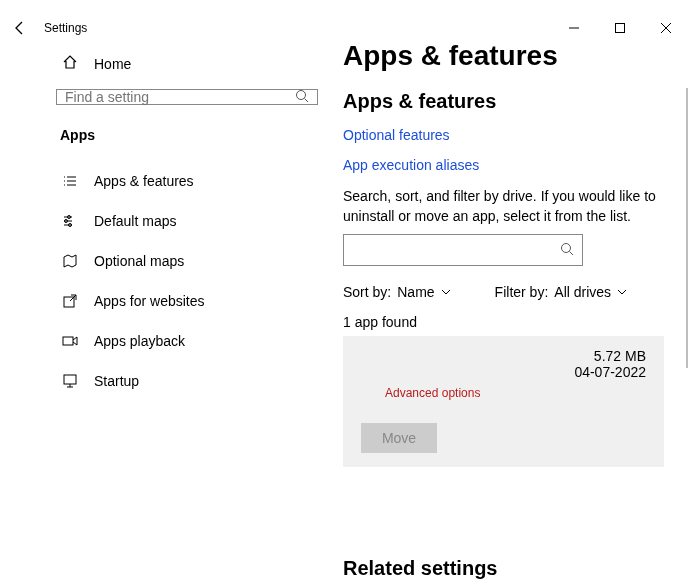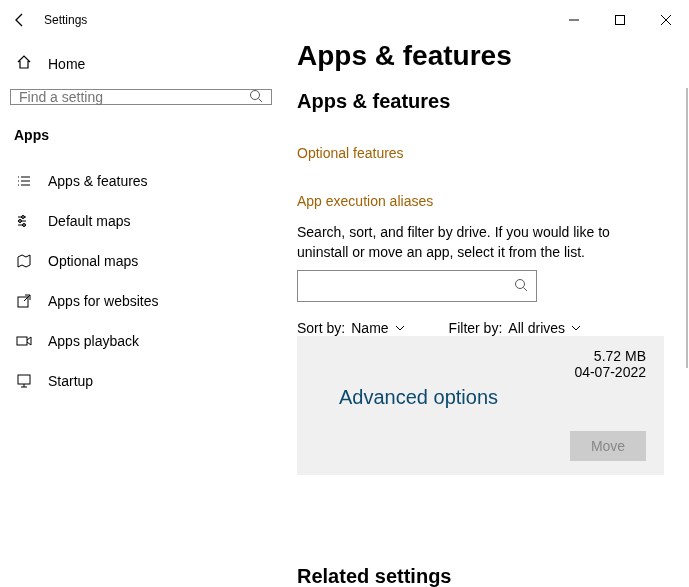--- a/index.html
+++ b/index.html
@@ -1,55 +1,55 @@
 <!DOCTYPE html>
 <html><head>
   <meta charset="utf-8">
   <style>
     * { box-sizing: border-box; margin: 0; padding: 0; font-family: "Segoe UI", sans-serif; }
     body { width: 689px; height: 587px; background: #fff; display: flex; overflow: hidden; position: relative; }
 
-    .sidebar { width: 282px; padding: 0 10px; }
+    .sidebar { width: 282px; padding: 0 10px; margin-left: 46px; }
     .main { flex: 1; padding: 0 25px 0 15px; }
 
-    .titlebar { position: absolute; top: 4px; left: 0; right: 0; height: 32px; display: flex; align-items: center; }
+    .titlebar { position: absolute; top: 12px; left: 0; right: 0; height: 32px; display: flex; align-items: center; }
     .titlebar .back-btn { width: 40px; height: 32px; display: flex; align-items: center; justify-content: center; }
     .titlebar .title-text { font-size: 12px; margin-left: 4px; }
     .window-controls { position: absolute; right: 0; top: 0; display: flex; }
     .win-ctrl { width: 46px; height: 32px; display: flex; align-items: center; justify-content: center; }
 
     .home-link { display: flex; align-items: center; margin-top: 48px; padding: 6px 4px; font-size: 14px; }
     .home-link .icon { width: 20px; text-align: center; margin-right: 14px; }
 
     .search-box { border: 1px solid #888; height: 16px; margin-top: 10px; display: flex; align-items: center; padding: 0 8px; }
     .search-box input { border: none; outline: none; flex: 1; font-size: 14px; background: transparent; }
     .search-box .search-ic { font-size: 13px; color: #555; }
 
     .nav-header { font-weight: 600; font-size: 14px; margin-top: 22px; padding: 0 4px; }
     .nav-list { margin-top: 18px; }
     .nav-item { display: flex; align-items: center; padding: 12px 4px; font-size: 14px; }
     .nav-item .icon { width: 20px; margin-right: 14px; display: flex; align-items: center; justify-content: center; }
 
     .page-title { font-size: 28px; font-weight: 600; margin-top: 40px; }
     .section-title { font-size: 20px; margin-top: 18px; }
-    .link { color: #a16207; font-size: 14px; display: block; margin-top: 32px; }
+    .link { color: #1d4ed8; font-size: 14px; display: block; margin-top: 14px; }
     .desc { font-size: 14px; margin-top: 14px; line-height: 1.4; }
     .app-search { border: 1px solid #888; height: 32px; margin-top: 8px; display: flex; align-items: center; padding: 0 8px; width: 240px; }
     .app-search input { border: none; outline: none; flex: 1; background: transparent; }
     .app-search .search-ic { font-size: 13px; color: #555; }
 
     .sort-row { margin-top: 18px; font-size: 14px; display: flex; gap: 44px; }
     .sort-trig { display: inline-flex; align-items: center; gap: 6px; }
     .count { font-size: 14px; margin-top: 14px; }
 
-    .app-card { background: #f0f0f0; padding: 12px 18px 14px 18px; }
+    .app-card { background: #f0f0f0; margin-top: 6px; padding: 12px 18px 14px 18px; }
     .app-card .topline { display: flex; justify-content: flex-end; }
     .app-card .meta { text-align: right; font-size: 14px; }
-    .app-card .adv { color: #0c4a6e; font-size: 20px; margin-top: 6px; margin-left: 24px; display: inline-block; }
-    .app-card .btn-row { display: flex; justify-content: flex-end; gap: 10px; margin-top: 22px; }
+    .app-card .adv { color: #b91c1c; font-size: 12px; margin-top: 6px; margin-left: 24px; display: inline-block; }
+    .app-card .btn-row { display: flex; justify-content: flex-end; gap: 10px; margin-top: 22px; flex-direction: column; }
     .btn { width: 76px; height: 30px; background: #ccc; border: none; font-size: 14px; color: #000; }
     .btn[disabled] { color: #888; }
     .btn.highlight { outline: 2px solid #d42020; outline-offset: 1px; }
 
     .related { font-size: 20px; margin-top: 90px; }
 
     .scroll-track { position: absolute; right: 1px; top: 88px; width: 2px; height: 280px; background: #bdbdbd; }
   </style>
 </head>
 <body>
@@ -198,20 +198,21 @@
     </span>
     <span class="sort-trig">
       <span>Filter by:</span>
       <span>All drives</span>
       <svg width="10" height="10" viewBox="0 0 10 10">
           <path d="M1 3 L5 7 L9 3" stroke="#000" fill="none"></path>
         </svg>
     </span>
   </div>
 
+  <div class="count">1 app found</div>
 
   <div class="app-card">
     <div class="topline">
       <div class="meta">
         <div>5.72 MB</div>
         <div>04-07-2022</div>
       </div>
     </div>
     <a class="adv">Advanced options</a>
     <div class="btn-row">

